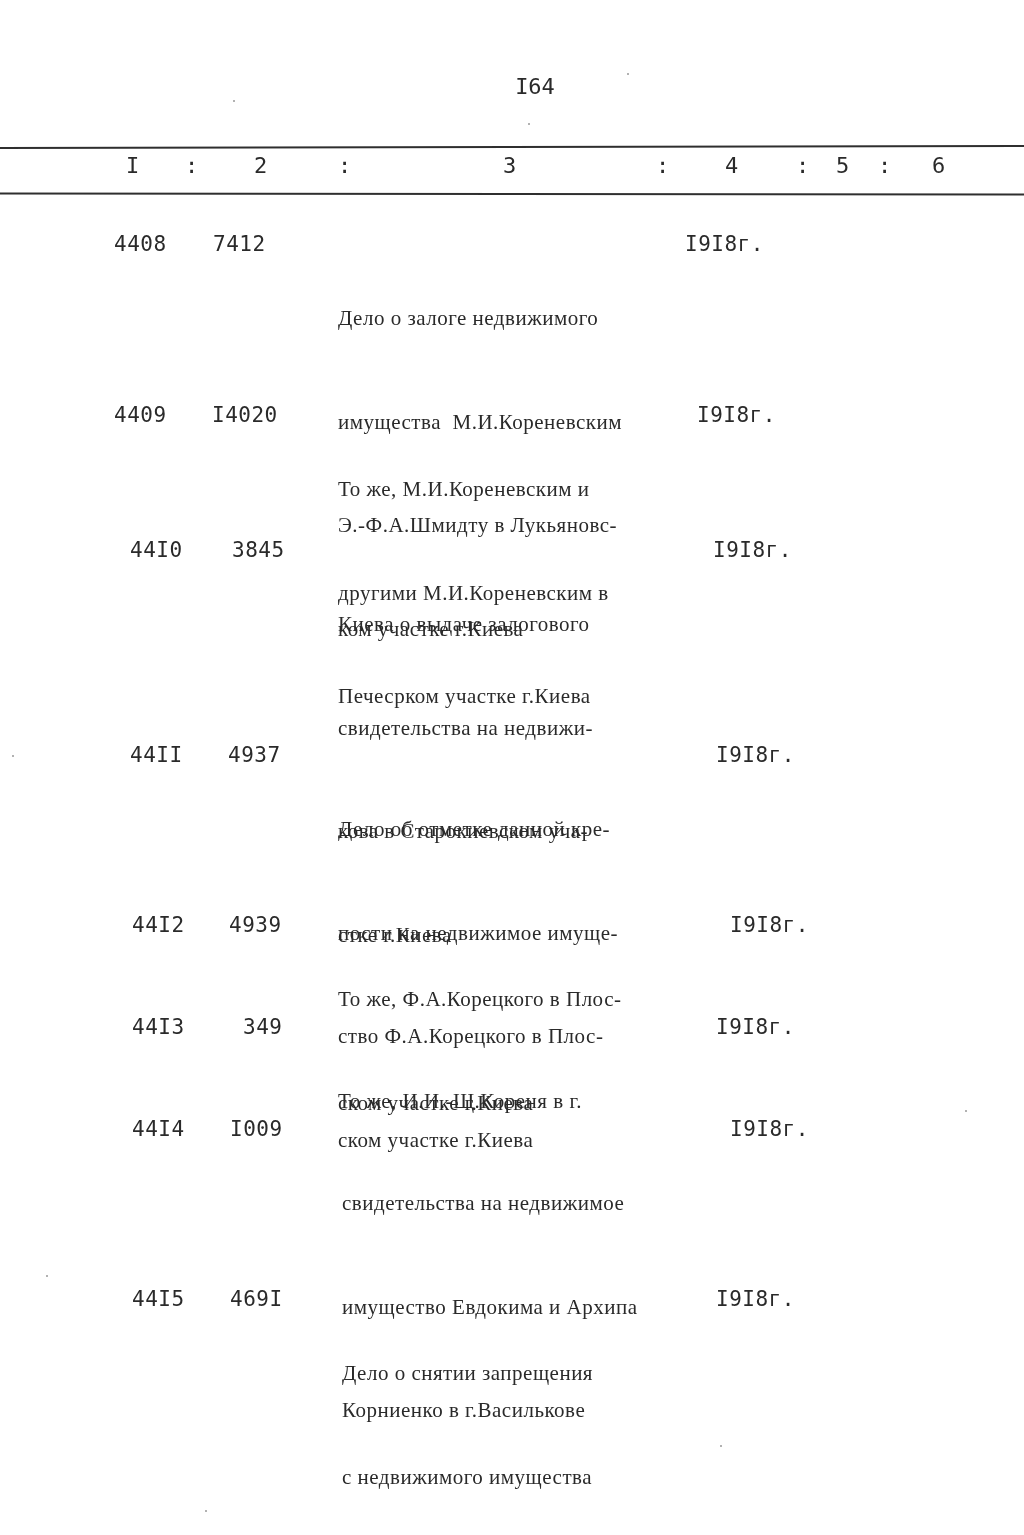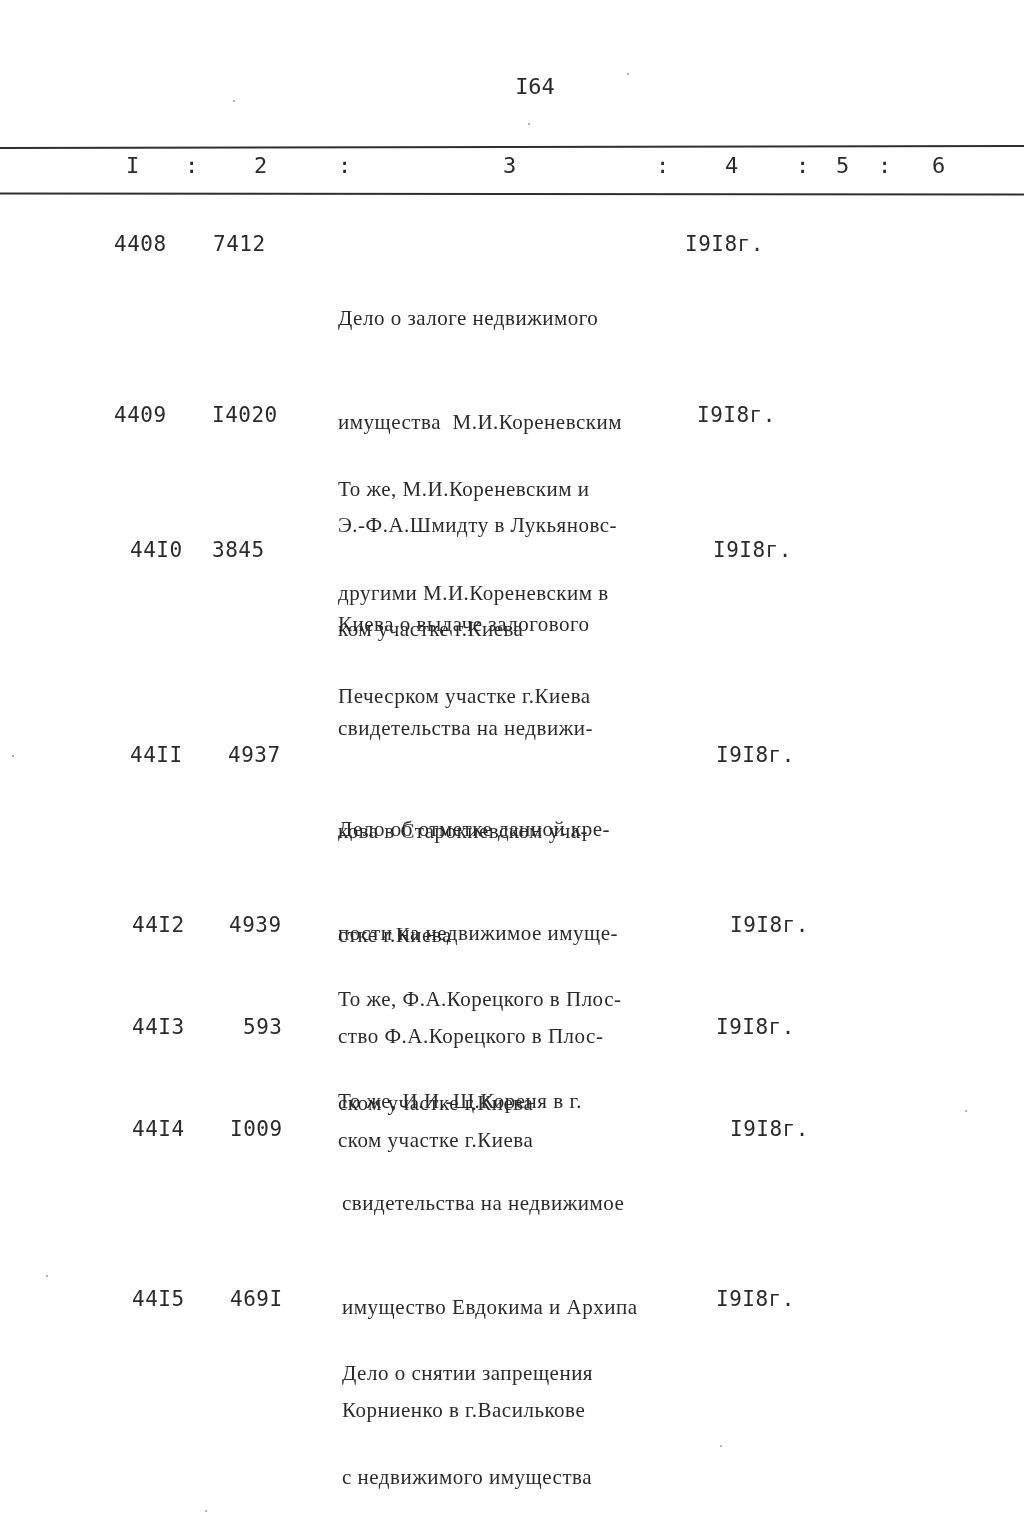--- a/index.html
+++ b/index.html
@@ -103,21 +103,21 @@
   <div class="desc">
     <div>То же, М.И.Кореневским и</div>
     <div>другими М.И.Кореневским в</div>
     <div>Печесрком участке г.Киева</div>
   </div>
   <span class="year" style="left:697px">I9I8г.</span>
 </div>
 
 <div class="entry" style="top:538px">
   <span class="num" style="left:130px">44I0</span>
-  <span class="num" style="left:212px">3845</span>
+  <span class="num" style="left:232px">3845</span>
   <div class="desc">
     <div>Киева о выдаче залогового</div>
     <div>свидетельства на недвижи-</div>
     <div>кова в Старокиевском уча-</div>
     <div>стке г.Киева</div>
   </div>
   <span class="year" style="left:713px">I9I8г.</span>
 </div>
 
 <div class="entry" style="top:743px">
@@ -137,21 +137,21 @@
   <span class="num" style="left:229px">4939</span>
   <div class="desc">
     <div>То же, Ф.А.Корецкого в Плос-</div>
     <div>ском участке г.Киева</div>
   </div>
   <span class="year" style="left:730px">I9I8г.</span>
 </div>
 
 <div class="entry" style="top:1015px">
   <span class="num" style="left:132px">44I3</span>
-  <span class="num" style="left:243px">593</span>
+  <span class="num" style="left:243px">349</span>
   <div class="desc">
     <div>То же, И.И.-Щ.Кореня в г.</div>
   </div>
   <span class="year" style="left:716px">I9I8г.</span>
 </div>
 
 <div class="entry" style="top:1117px">
   <span class="num" style="left:132px">44I4</span>
   <span class="num" style="left:230px">I009</span>
   <div class="desc" style="left:342px">

